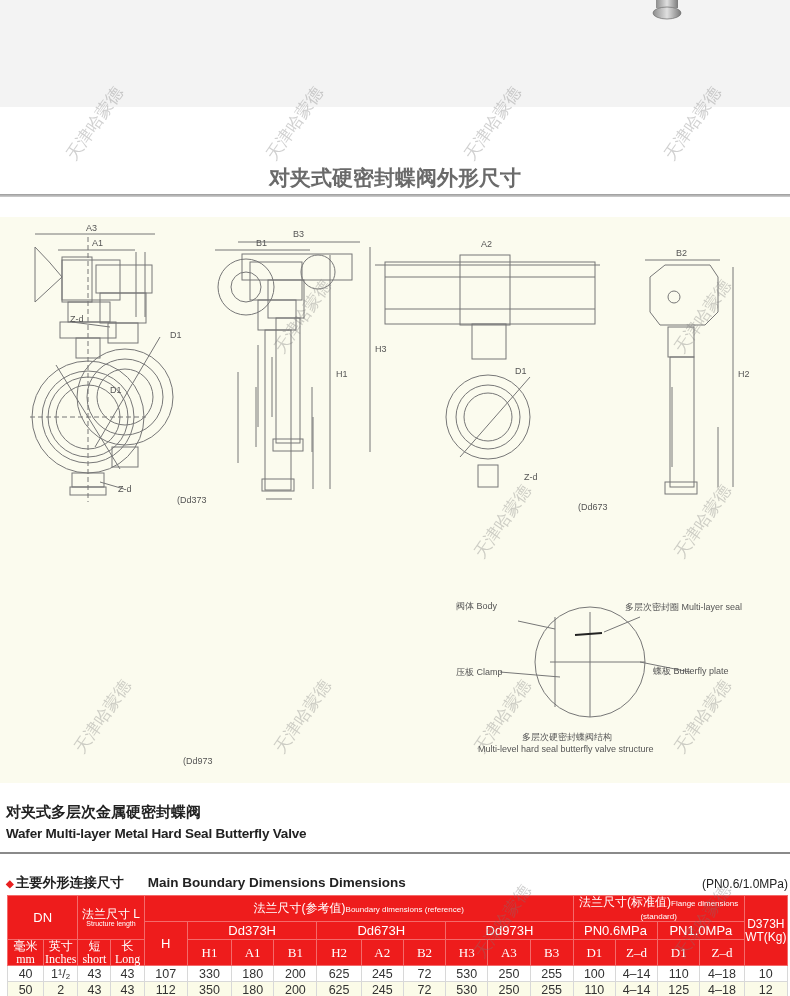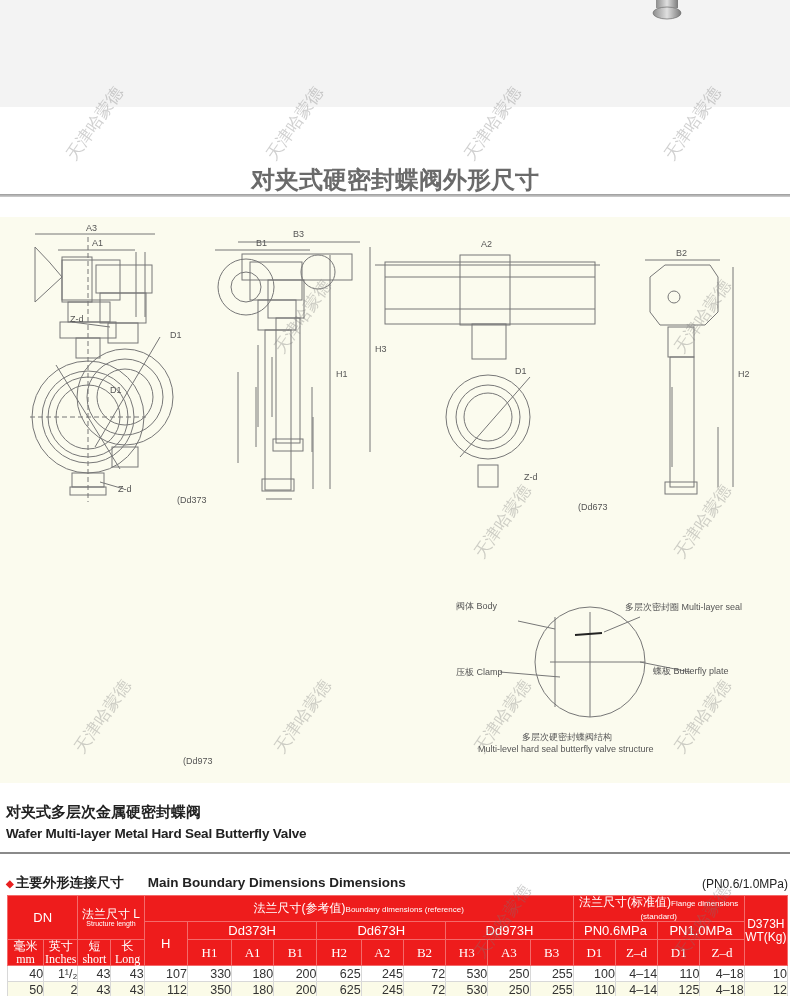--- a/index.html
+++ b/index.html
@@ -4,42 +4,42 @@
 <style>
   * { box-sizing: border-box; margin: 0; padding: 0; }
   html, body { width: 790px; height: 996px; overflow: hidden; background: #ffffff; }
   body { position: relative; font-family: "Liberation Sans", sans-serif; }
 
   .top-band { position: absolute; left: 0; top: 0; width: 790px; height: 107px; background: #f3f3f3; }
   .product-stub { position: absolute; left: 646px; top: 0; width: 42px; height: 20px; }
 
   .watermark { position: absolute; color: rgba(120,120,120,0.35); font-size: 17px; transform: rotate(-55deg); white-space: nowrap; font-family: "DejaVu Sans", sans-serif; pointer-events: none; z-index: 5; }
 
-  .main-title { position: absolute; left: 0; top: 164px; width: 790px; text-align: center; font-size: 24px; font-weight: bold; color: #6a6a6a; font-family: "DejaVu Sans", sans-serif; letter-spacing: 0px; }
+  .main-title { position: absolute; left: 0; top: 164px; width: 790px; text-align: center; font-size: 21px; font-weight: bold; color: #6a6a6a; font-family: "DejaVu Sans", sans-serif; letter-spacing: 0px; }
   .title-rule { position: absolute; left: 0; top: 194px; width: 790px; height: 3px; background: linear-gradient(#9a9a9a, #d0d0d0); }
 
   .drawing-area { position: absolute; left: 0; top: 217px; width: 790px; height: 566px; background: #fbfbee; }
   .drawing-area svg { position: absolute; left: 0; top: 0; }
   .dlabel { font-family: "Liberation Sans", sans-serif; font-size: 9px; fill: #555; }
 
   .section-title-cn { position: absolute; left: 6px; top: 803px; font-size: 15px; font-weight: bold; color: #222; font-family: "DejaVu Sans", sans-serif; }
   .section-title-en { position: absolute; left: 6px; top: 826px; font-size: 13.5px; font-weight: bold; color: #222; letter-spacing: -0.2px; }
   .section-rule { position: absolute; left: 0; top: 852px; width: 790px; height: 2px; background: #8a8a8a; }
 
   .dim-heading { position: absolute; left: 6px; top: 874px; font-size: 13.5px; font-weight: bold; color: #222; }
   .dim-heading .diamond { color: #e82020; font-size: 10px; margin-right: 2px; }
   .dim-heading .cn { font-family: "DejaVu Sans", sans-serif; margin-right: 24px; }
   .pressure-note { position: absolute; right: 2px; top: 877px; font-size: 12px; font-weight: normal; color: #222; }
 
   table.dims { position: absolute; left: 7px; top: 895px; width: 781px; border-collapse: collapse; table-layout: fixed; }
   table.dims th { background: #ee1c1c; color: #fff; font-weight: normal; border: 1px solid #f46a6a; text-align: center; font-size: 12px; line-height: 1.05; padding: 0; }
   table.dims th.big { font-size: 13px; }
   table.dims th .sub { font-size: 8px; }
   table.dims th .tiny { font-size: 7px; display: block; }
-  table.dims td { background: #fff; color: #333; border: 1px solid #d8d8d8; text-align: right; font-size: 12.5px; height: 16px; padding: 0; }
+  table.dims td { background: #fff; color: #333; border: 1px solid #d8d8d8; text-align: center; font-size: 12.5px; height: 16px; padding: 0; }
   table.dims tr.alt td { background: #fbfbe8; }
   .r1 th { height: 20px; }
   .r2 th { height: 18px; margin-top: 18px; }
   .r3 th { height: 18px; font-family: Liberation Serif, serif; }
 </style>
 </head>
 <body>
 
 <div class="top-band">
   <svg class="product-stub" viewBox="0 0 42 20" width="42" height="20">

